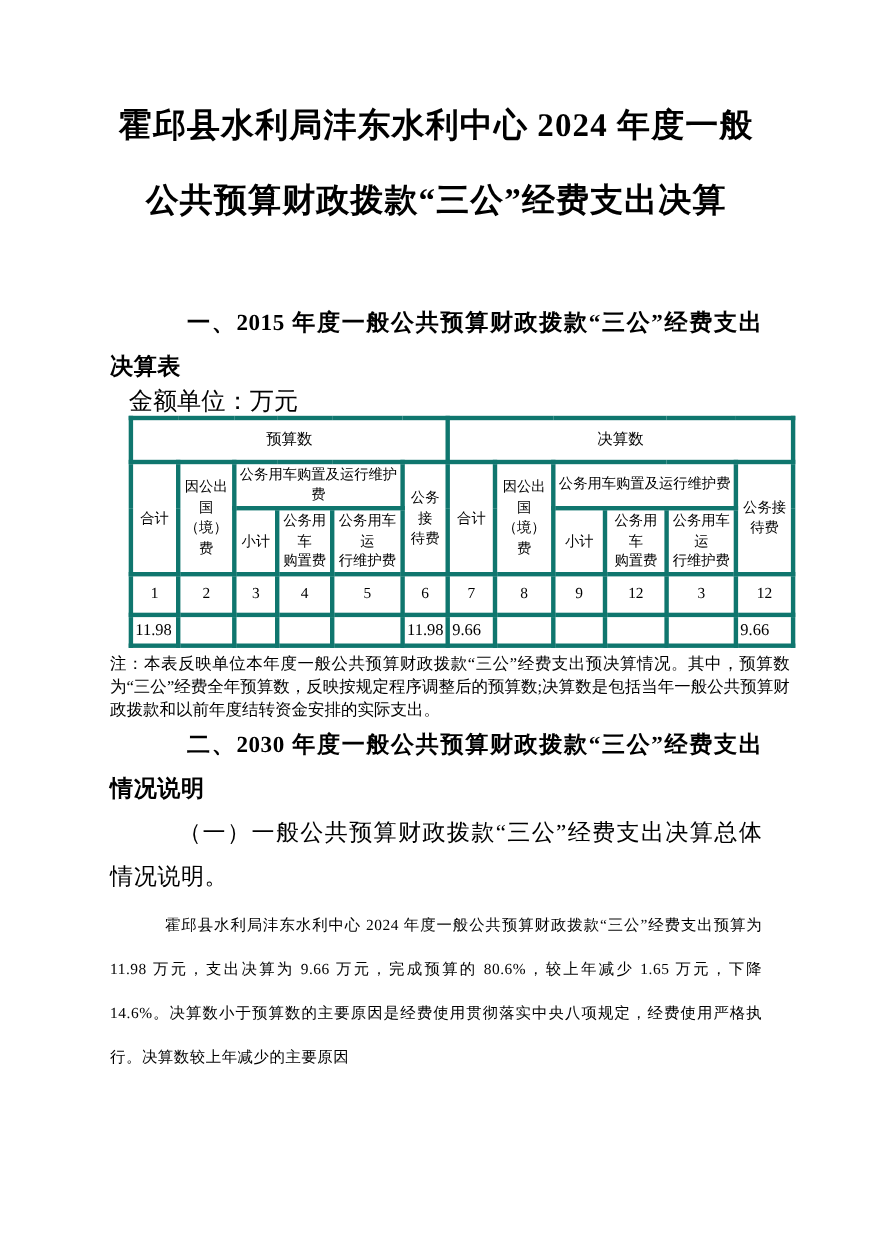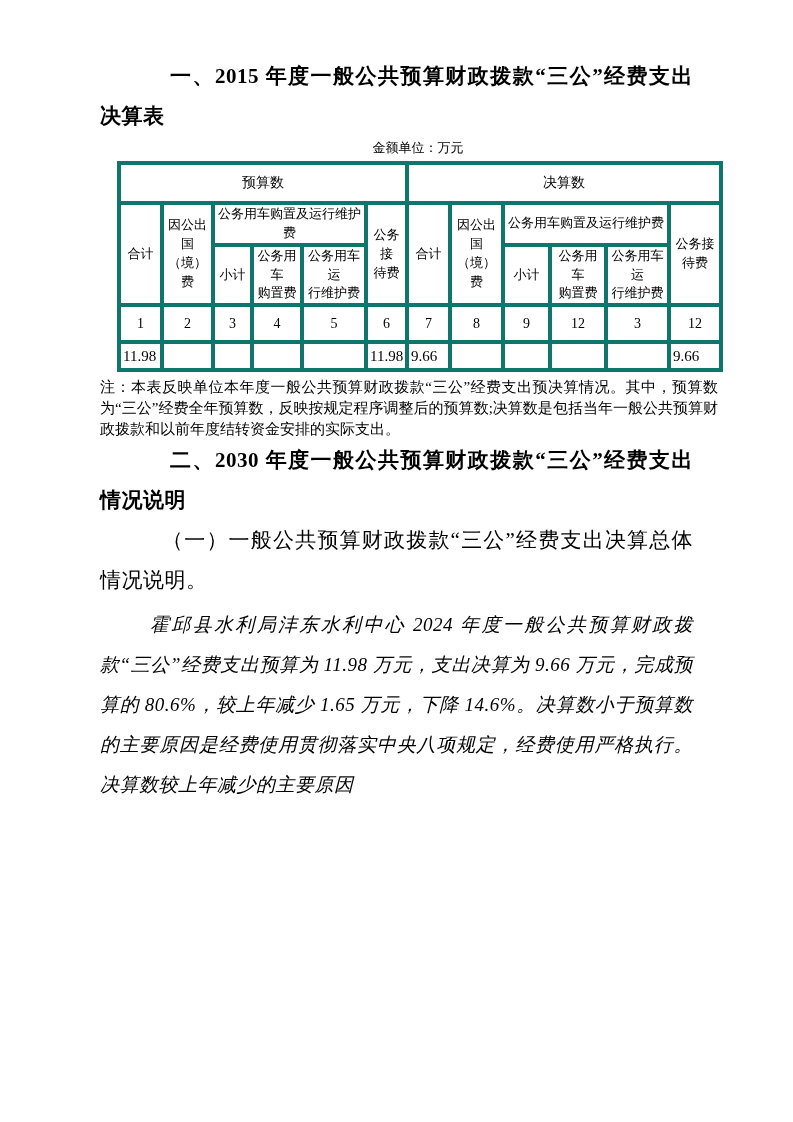--- a/index.html
+++ b/index.html
@@ -30,22 +30,22 @@
     font-size: 21px;
     font-weight: bold;
     line-height: 40px;
     text-align: justify;
     text-indent: 70px;
     letter-spacing: 0.5px;
   }
   .unit-note {
     margin: 2px 74px 0 117px;
     width: 602px;
-    text-align: center;
-    font-size: 13px;
+    text-align: left;
+    font-size: 22px;
     line-height: 20px;
   }
   table.sangong {
     margin: 3px 0 0 117px;
     width: 602px;
     table-layout: fixed;
     border-collapse: collapse;
     border: 1.5px solid #000;
   }
   table.sangong td {
@@ -84,33 +84,36 @@
     font-size: 21px;
     font-weight: normal;
     line-height: 40px;
     text-align: justify;
     text-indent: 62px;
     letter-spacing: 0.5px;
   }
   .body-paragraph {
     margin: 5px 100px 0 100px;
     width: 593px;
-    font-size: 19px;
+    font-size: 14px;
     line-height: 40px;
     text-align: justify;
     text-indent: 50px;
     letter-spacing: 0.5px;
-    font-style: italic;
   }
 </style>
 </head>
 <body>
 
 <div class="page">
 
+  <div class="doc-title">
+    <div>霍邱县水利局沣东水利中心 2024 年度一般</div>
+    <div>公共预算财政拨款“三公”经费支出决算</div>
+  </div>
 
   <div class="section-heading">一、2015 年度一般公共预算财政拨款“三公”经费支出决算表</div>
 
   <div class="unit-note">金额单位：万元</div>
 
   <table class="sangong">
     <colgroup>
       <col style="width:43px">
         <col style="width:51px">
         <col style="width:39px">

